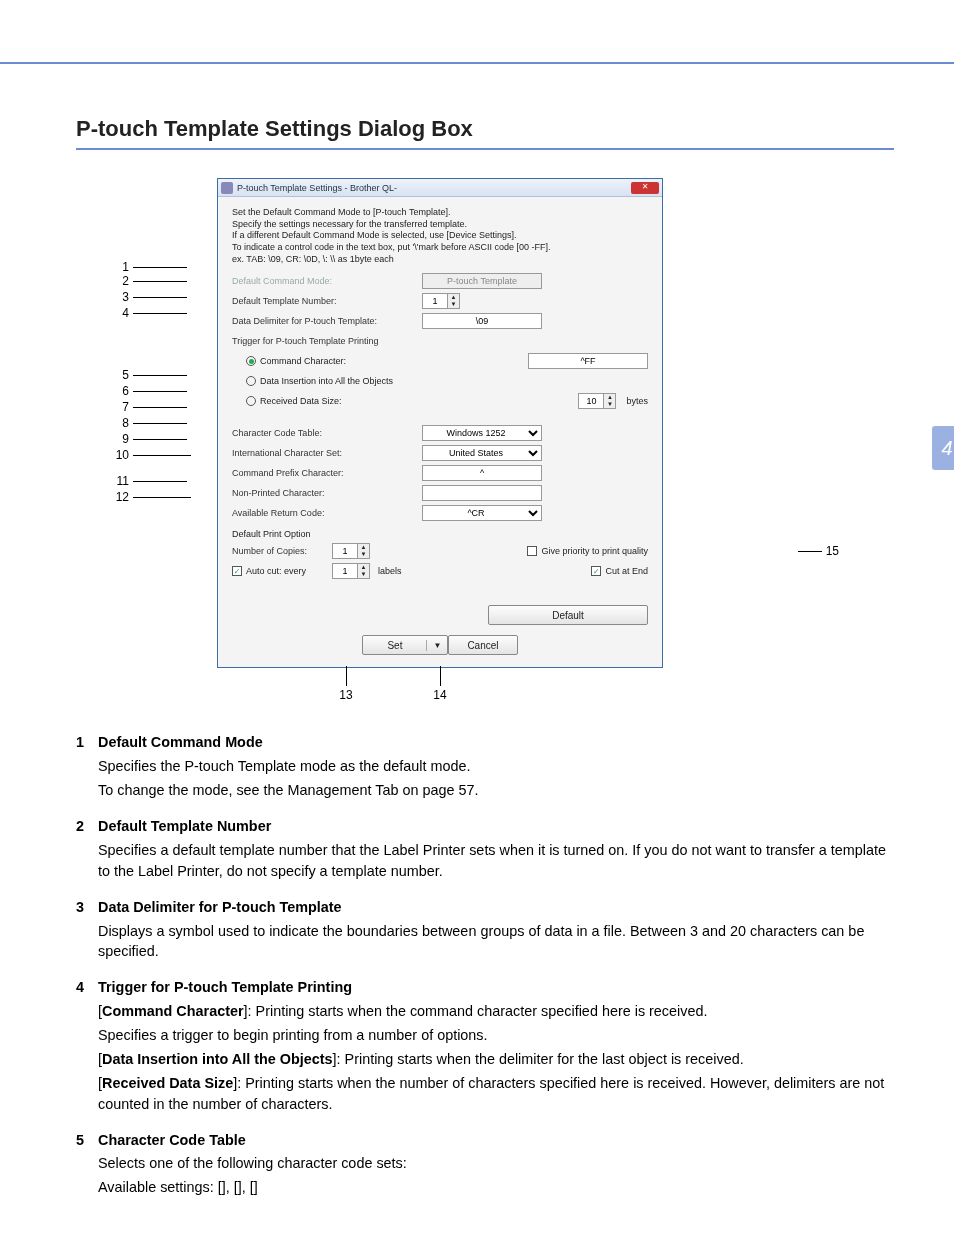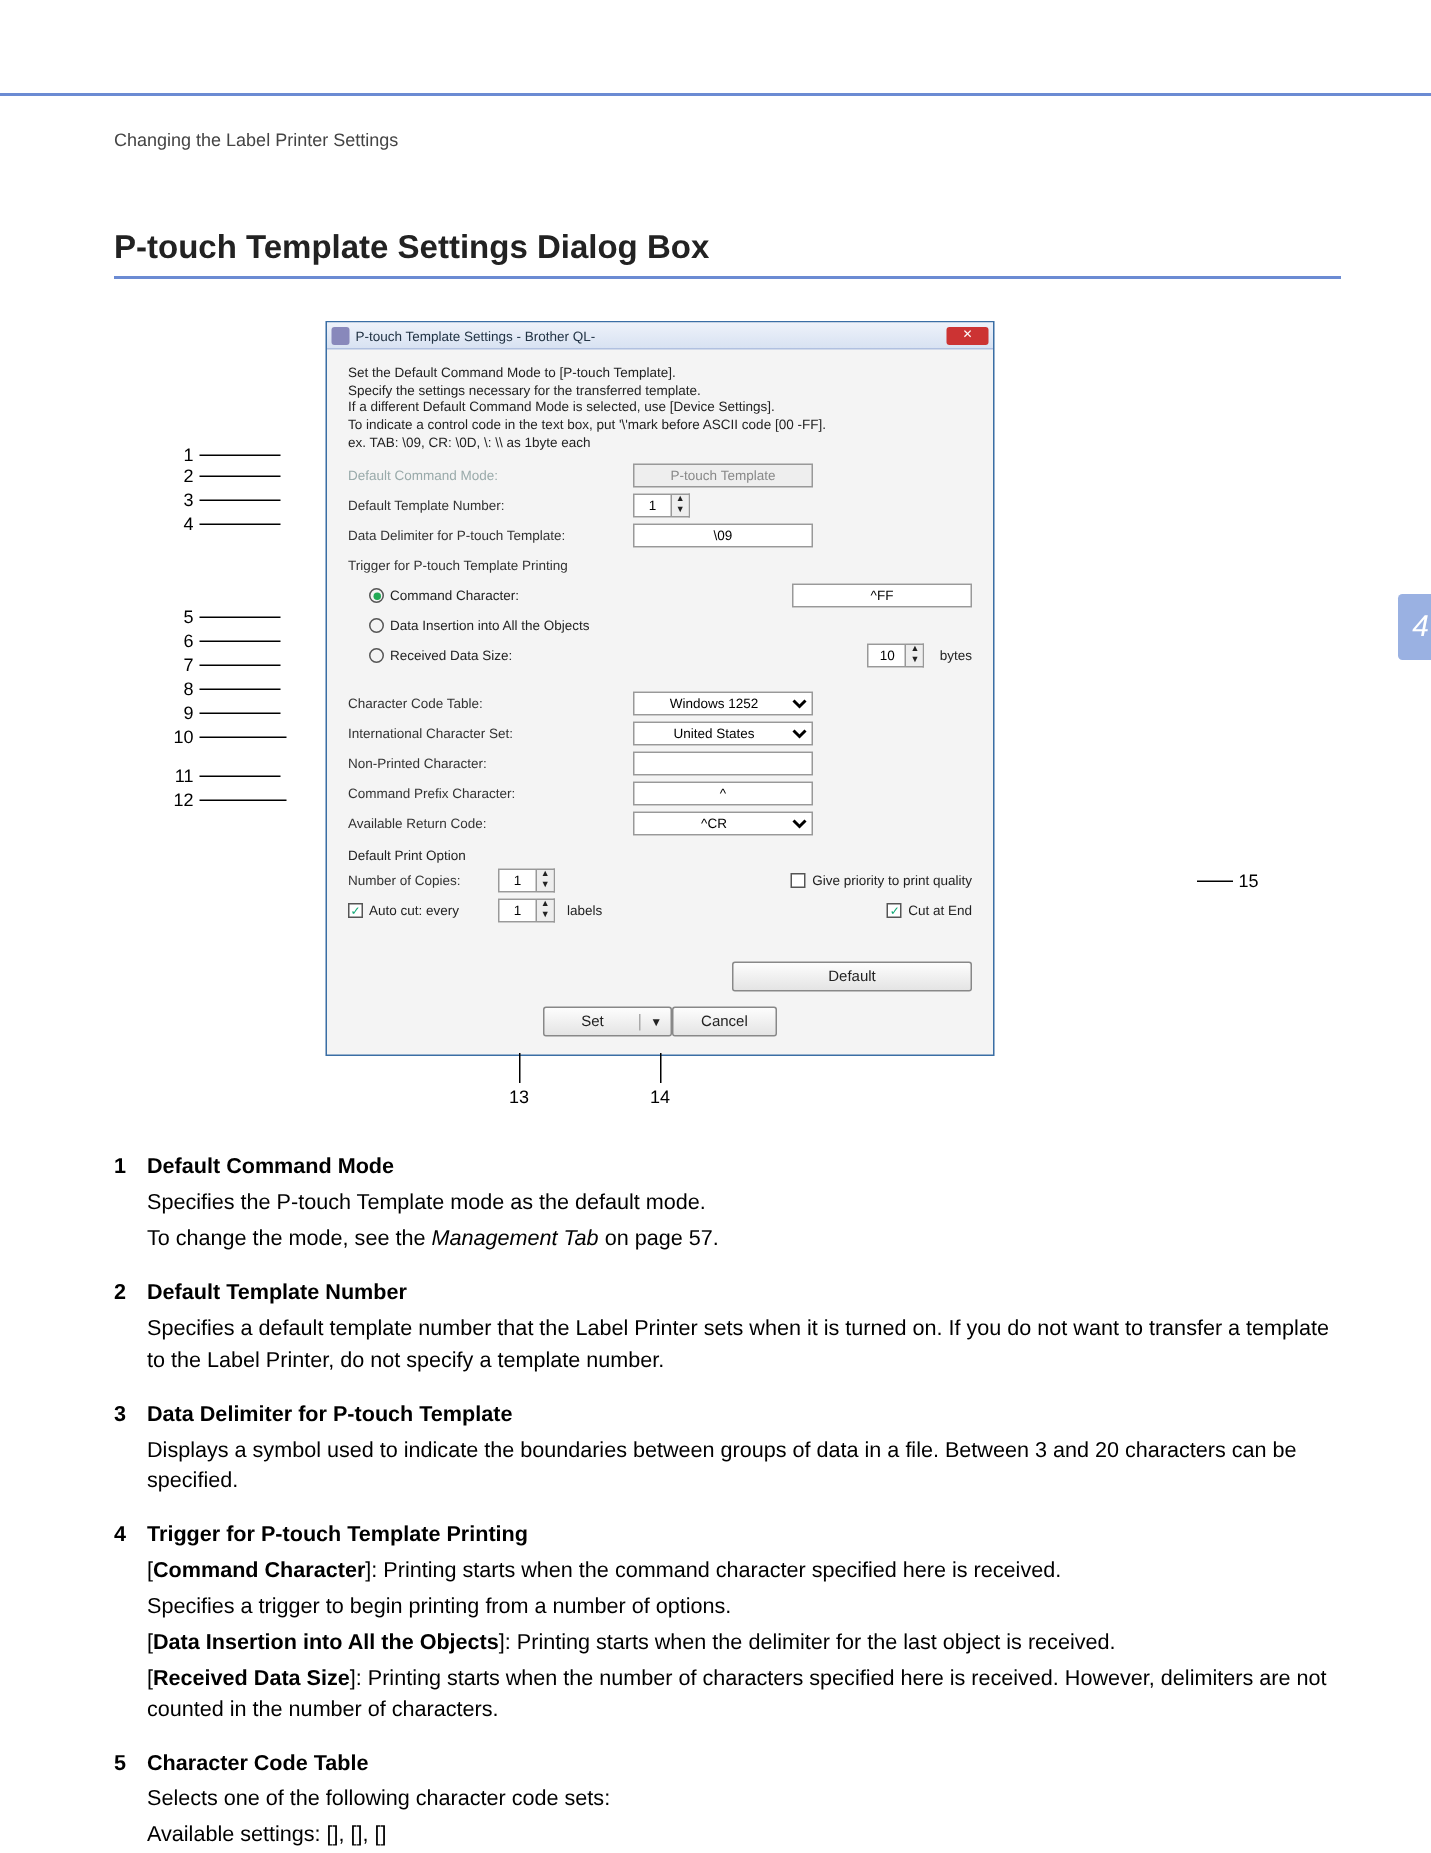--- a/index.html
+++ b/index.html
@@ -60,29 +60,28 @@
   .btnrow { display:flex; justify-content:flex-end; margin-top:26px; }
   .btnrow2 { display:flex; justify-content:center; margin-top:10px; }
 
   
   .definitions { margin-top: 64px; font-size: 14.4px; line-height: 1.45; }
   .definitions .item { margin-bottom: 12px; display:flex; }
   .definitions .num { font-weight: bold; width: 22px; flex-shrink:0; }
   .definitions .body { flex:1; }
   .definitions .head { font-weight: bold; margin-bottom: 3px; }
   .definitions p { margin-bottom: 3px; }
-  .definitions .ital { font-style: italic; }
+  .definitions .ital { }
   .definitions .bold { font-weight: bold; }
 </style>
 </head>
 <body>
 
 <div class="topborder"></div>
 <div class="page">
-  <div class="breadcrumb">Changing the Label Printer Settings</div>
   <h1 class="title">P-touch Template Settings Dialog Box</h1>
 
   <div class="sidetab">4</div>
 
   <div class="shot-wrap">
 
     <div class="callouts-left">
       <div class="co" style="top:82px; width:72px;">
           <span class="num">1</span>
           <div class="line"></div>
@@ -217,29 +216,29 @@
               <select class="txt combo"><option>Windows 1252</option></select>
             </div>
         </div>
         <div class="row">
           <div class="lbl">International Character Set:</div>
           <div class="ctrl">
               <select class="txt combo"><option>United States</option></select>
             </div>
         </div>
         <div class="row">
+          <div class="lbl">Command Prefix Character:</div>
+          <div class="ctrl">
+              <input class="txt" style="width: 120px;" value="^">
+            </div>
+        </div>
+        <div class="row">
           <div class="lbl">Non-Printed Character:</div>
           <div class="ctrl">
               <input class="txt" style="width: 120px;" value="">
-            </div>
-        </div>
-        <div class="row">
-          <div class="lbl">Command Prefix Character:</div>
-          <div class="ctrl">
-              <input class="txt" style="width: 120px;" value="^">
             </div>
         </div>
         <div class="row">
           <div class="lbl">Available Return Code:</div>
           <div class="ctrl">
               <select class="txt combo"><option>^CR</option></select>
             </div>
         </div>
 
         <div class="group-title">Default Print Option</div>

